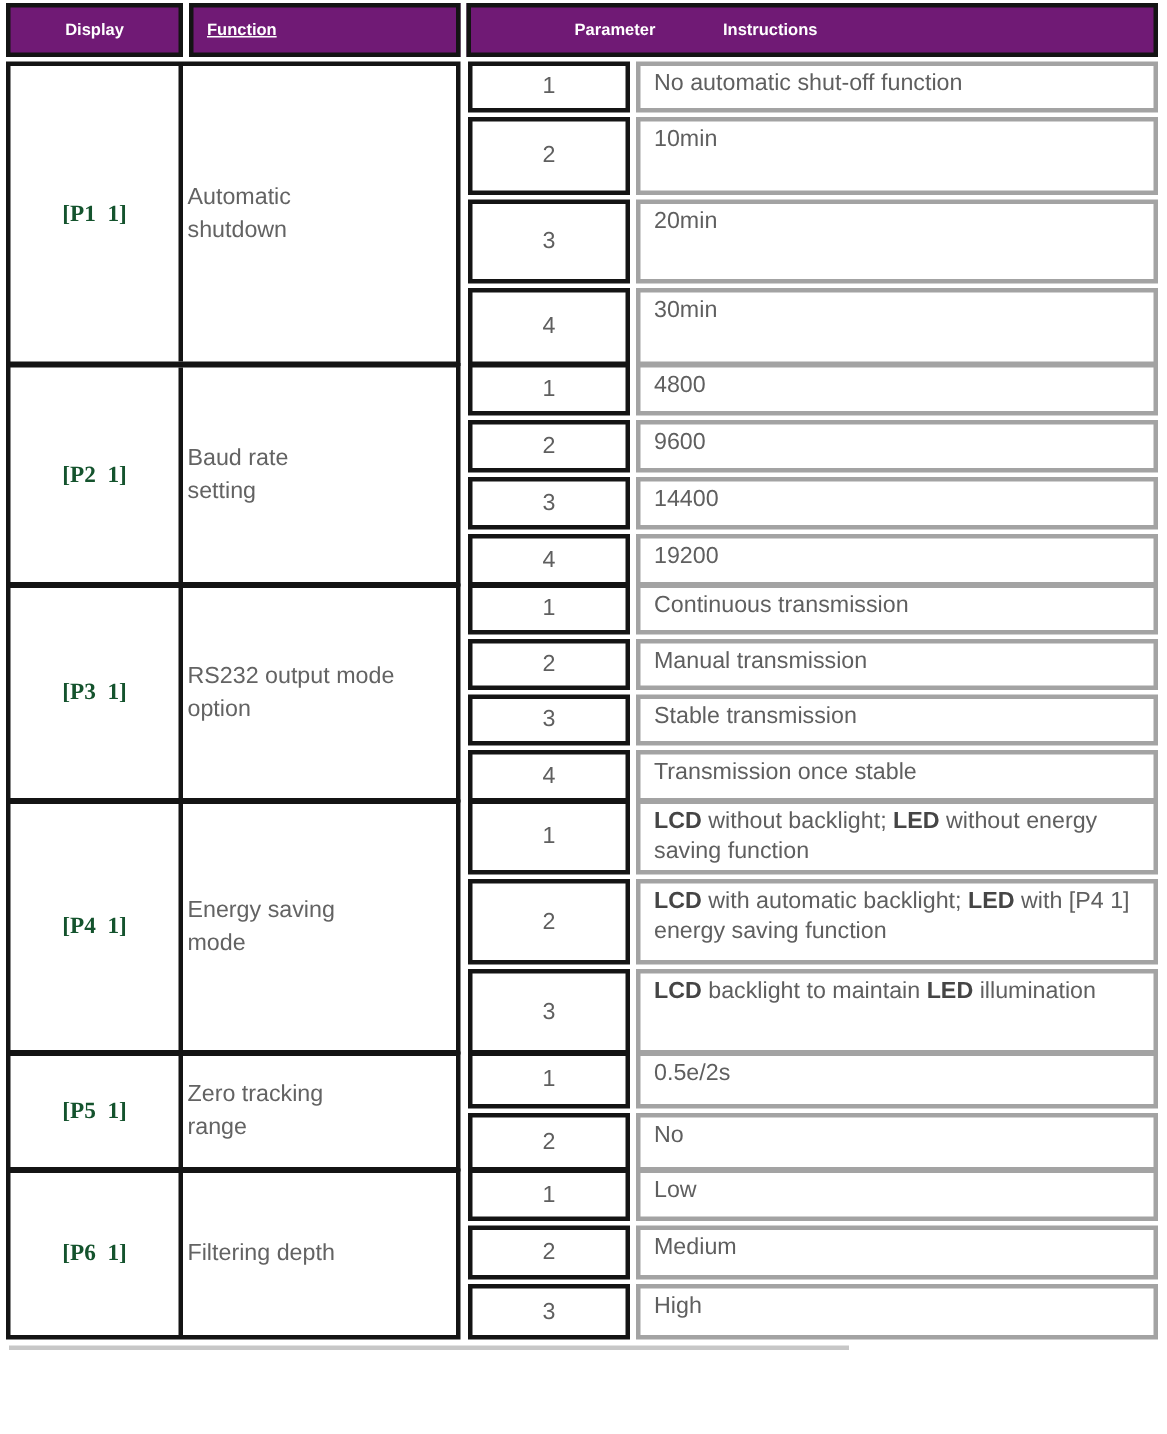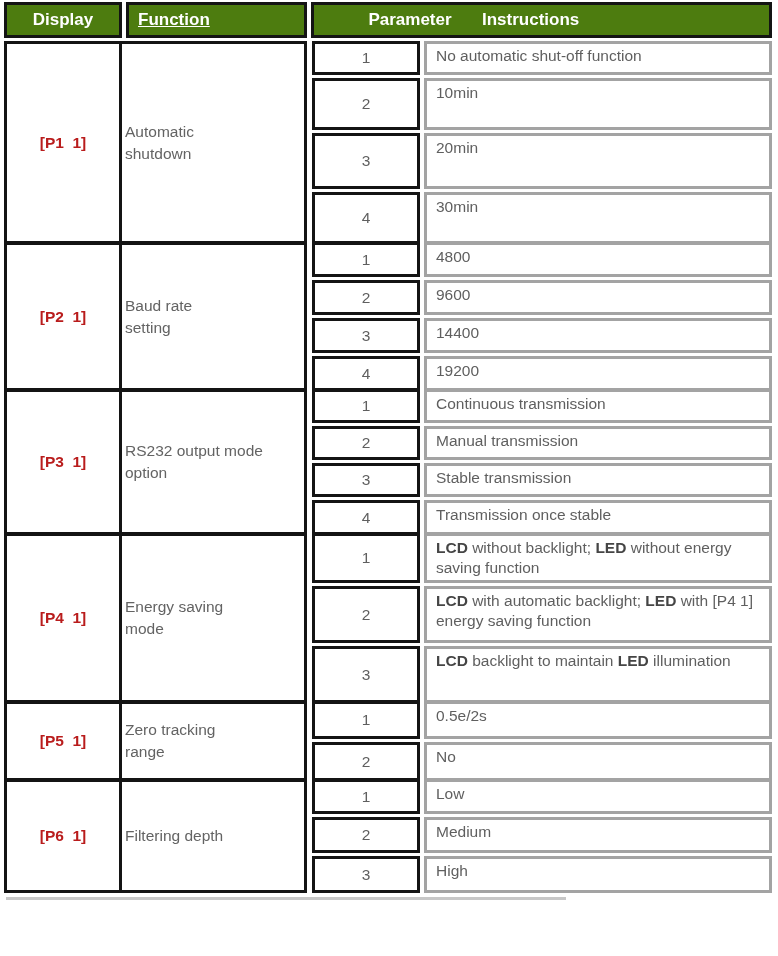--- a/index.html
+++ b/index.html
@@ -15,28 +15,28 @@
     height: 956px;
     padding: 2px 6px 0 4px;
   }
   
   .hdr {
     display: flex;
     gap: 4px;
     margin-bottom: 3px;
   }
   .hdr-box {
-    background: #4d7c0f;
+    background: #701a75;
     border: 3px solid #141414;
     height: 36px;
     display: flex;
     align-items: center;
     color: #ffffff;
     font-weight: bold;
-    font-size: 17px;
+    font-size: 11px;
   }
   .hdr-display { width: 118px; justify-content: center; }
   .hdr-function { width: 181px; padding-left: 9px; text-decoration: underline; }
   .hdr-paraminstr { flex: 1; padding-left: 44px; }
   .hdr-param-label { width: 104px; text-align: center; }
   .hdr-instr-label { padding-left: 8px; margin-left: 12px; }
   
   .group {
     display: flex;
     align-items: stretch;
@@ -50,22 +50,23 @@
     align-items: stretch;
   }
   .cell-display {
     width: 115px;
     border-right: 3px solid #141414;
     display: flex;
     align-items: center;
     justify-content: center;
     font-weight: bold;
     font-size: 15.5px;
-    color: #b91c1c;
+    color: #14532d;
     white-space: pre;
+    font-family: Liberation Serif, serif;
   }
   .cell-function {
     flex: 1;
     display: flex;
     align-items: center;
     padding-left: 3px;
     font-size: 15.5px;
     color: #636363;
     white-space: pre-line;
     line-height: 22px;

